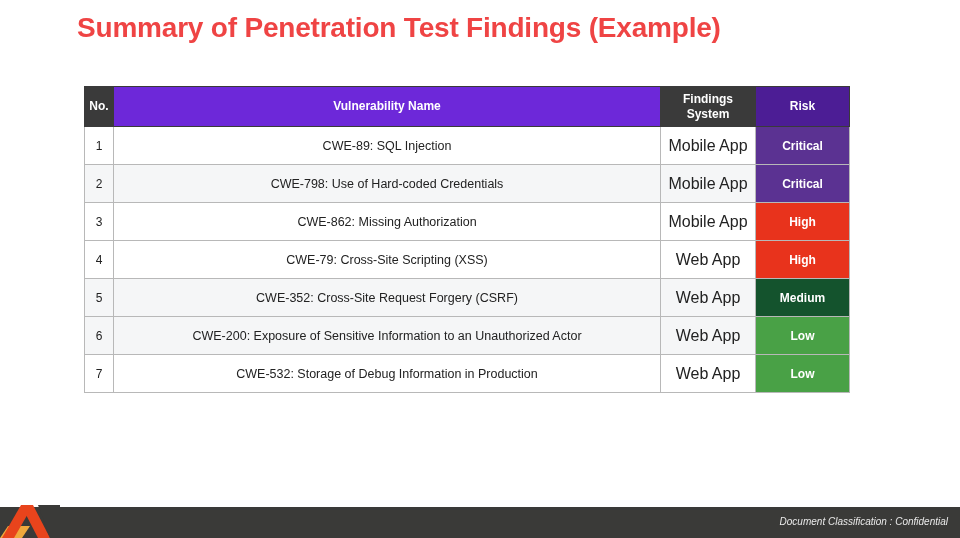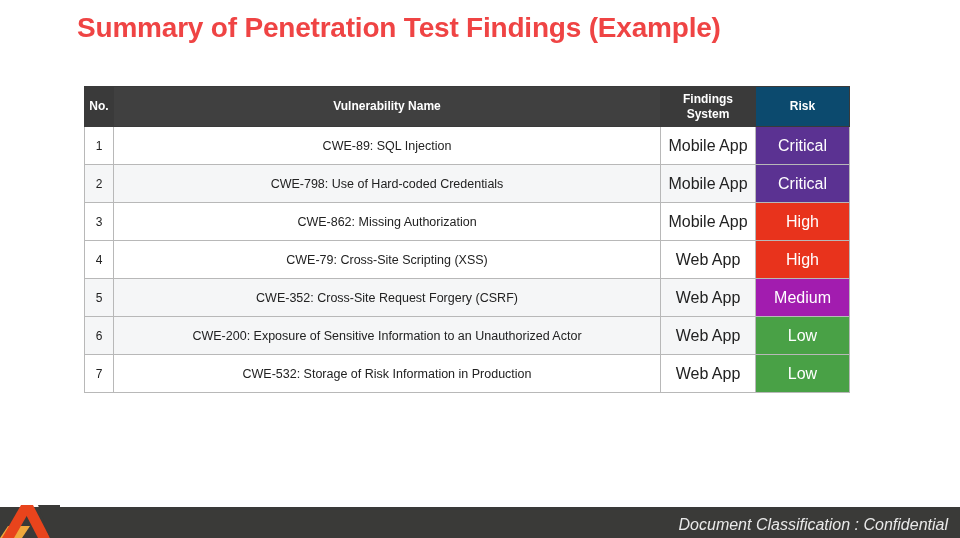--- a/index.html
+++ b/index.html
@@ -87,41 +87,41 @@
     overflow: hidden;
   }
   td.cell-system {
     text-align: center;
     font-size: 16px;
     color: #222222;
     vertical-align: middle;
   }
   td.cell-risk {
     text-align: center;
-    font-size: 16px;
-    font-weight: normal;
+    font-size: 12px;
+    font-weight: bold;
     color: #ffffff;
     vertical-align: middle;
     border-color: #b8b8b8;
   }
 
   
   .footer-bar {
     position: absolute;
     left: 0;
     right: 0;
     top: 507px;
     height: 31px;
     background: #3a3a38;
   }
   .footer-note {
     position: absolute;
     right: 12px;
     top: 516px;
-    font-size: 16px;
+    font-size: 10px;
     font-style: italic;
     color: #e9e9e9;
     white-space: nowrap;
   }
   .brand-logo {
     position: absolute;
     left: 0px;
     top: 500px;
     width: 60px;
     height: 38px;
@@ -130,26 +130,26 @@
 </head>
 <body>
 
 <div class="slide-title" style="color: #ef4444;">Summary of Penetration Test Findings (Example)</div>
 
 <div class="findings-table-wrap">
   <table class="findings">
     <thead>
       <tr>
         <th class="col-no" style="background: rgb(58, 58, 58); border-color: rgb(58, 58, 58); margin-top: 36px;">No.</th>
-        <th class="col-name" style="background: #404040; border-color: rgb(58, 58, 58);">Vulnerability Name</th>
+        <th class="col-name" style="background: #6d28d9; border-color: rgb(58, 58, 58);">Vulnerability Name</th>
         <th class="col-system" style="background: rgb(58, 58, 58); border-color: rgb(58, 58, 58);">
           <span>Findings</span><br>
           <span>System</span>
         </th>
-        <th class="col-risk" style="background: #0c4a6e; border-color: rgb(58, 58, 58);">Risk</th>
+        <th class="col-risk" style="background: #4c1d95; border-color: rgb(58, 58, 58);">Risk</th>
       </tr>
     </thead>
     <tbody id="findings-body">
         <tr class="row-plain">
           <td class="cell-no">1</td>
           <td class="cell-name">CWE-89: SQL Injection</td>
           <td class="cell-system">Mobile App</td>
           <td class="cell-risk" style="background: rgb(91, 50, 146);">Critical</td>
         </tr>
         <tr class="row-shaded">
@@ -167,31 +167,31 @@
         <tr class="row-plain">
           <td class="cell-no">4</td>
           <td class="cell-name">CWE-79: Cross-Site Scripting (XSS)</td>
           <td class="cell-system">Web App</td>
           <td class="cell-risk" style="background: rgb(232, 51, 28);">High</td>
         </tr>
         <tr class="row-shaded">
           <td class="cell-no">5</td>
           <td class="cell-name">CWE-352: Cross-Site Request Forgery (CSRF)</td>
           <td class="cell-system">Web App</td>
-          <td class="cell-risk" style="background: #a21caf;">Medium</td>
+          <td class="cell-risk" style="background: #14532d;">Medium</td>
         </tr>
         <tr class="row-shaded">
           <td class="cell-no">6</td>
           <td class="cell-name">CWE-200: Exposure of Sensitive Information to an Unauthorized Actor</td>
           <td class="cell-system">Web App</td>
           <td class="cell-risk" style="background: rgb(73, 161, 70);">Low</td>
         </tr>
         <tr class="row-plain">
           <td class="cell-no">7</td>
-          <td class="cell-name">CWE-532: Storage of Risk Information in Production</td>
+          <td class="cell-name">CWE-532: Storage of Debug Information in Production</td>
           <td class="cell-system">Web App</td>
           <td class="cell-risk" style="background: rgb(73, 161, 70);">Low</td>
         </tr>
       </tbody>
   </table>
 </div>
 
 <div class="footer-bar" style="background: rgb(58, 58, 56);"></div>
 
 <svg class="brand-logo" viewBox="0 0 60 38">

